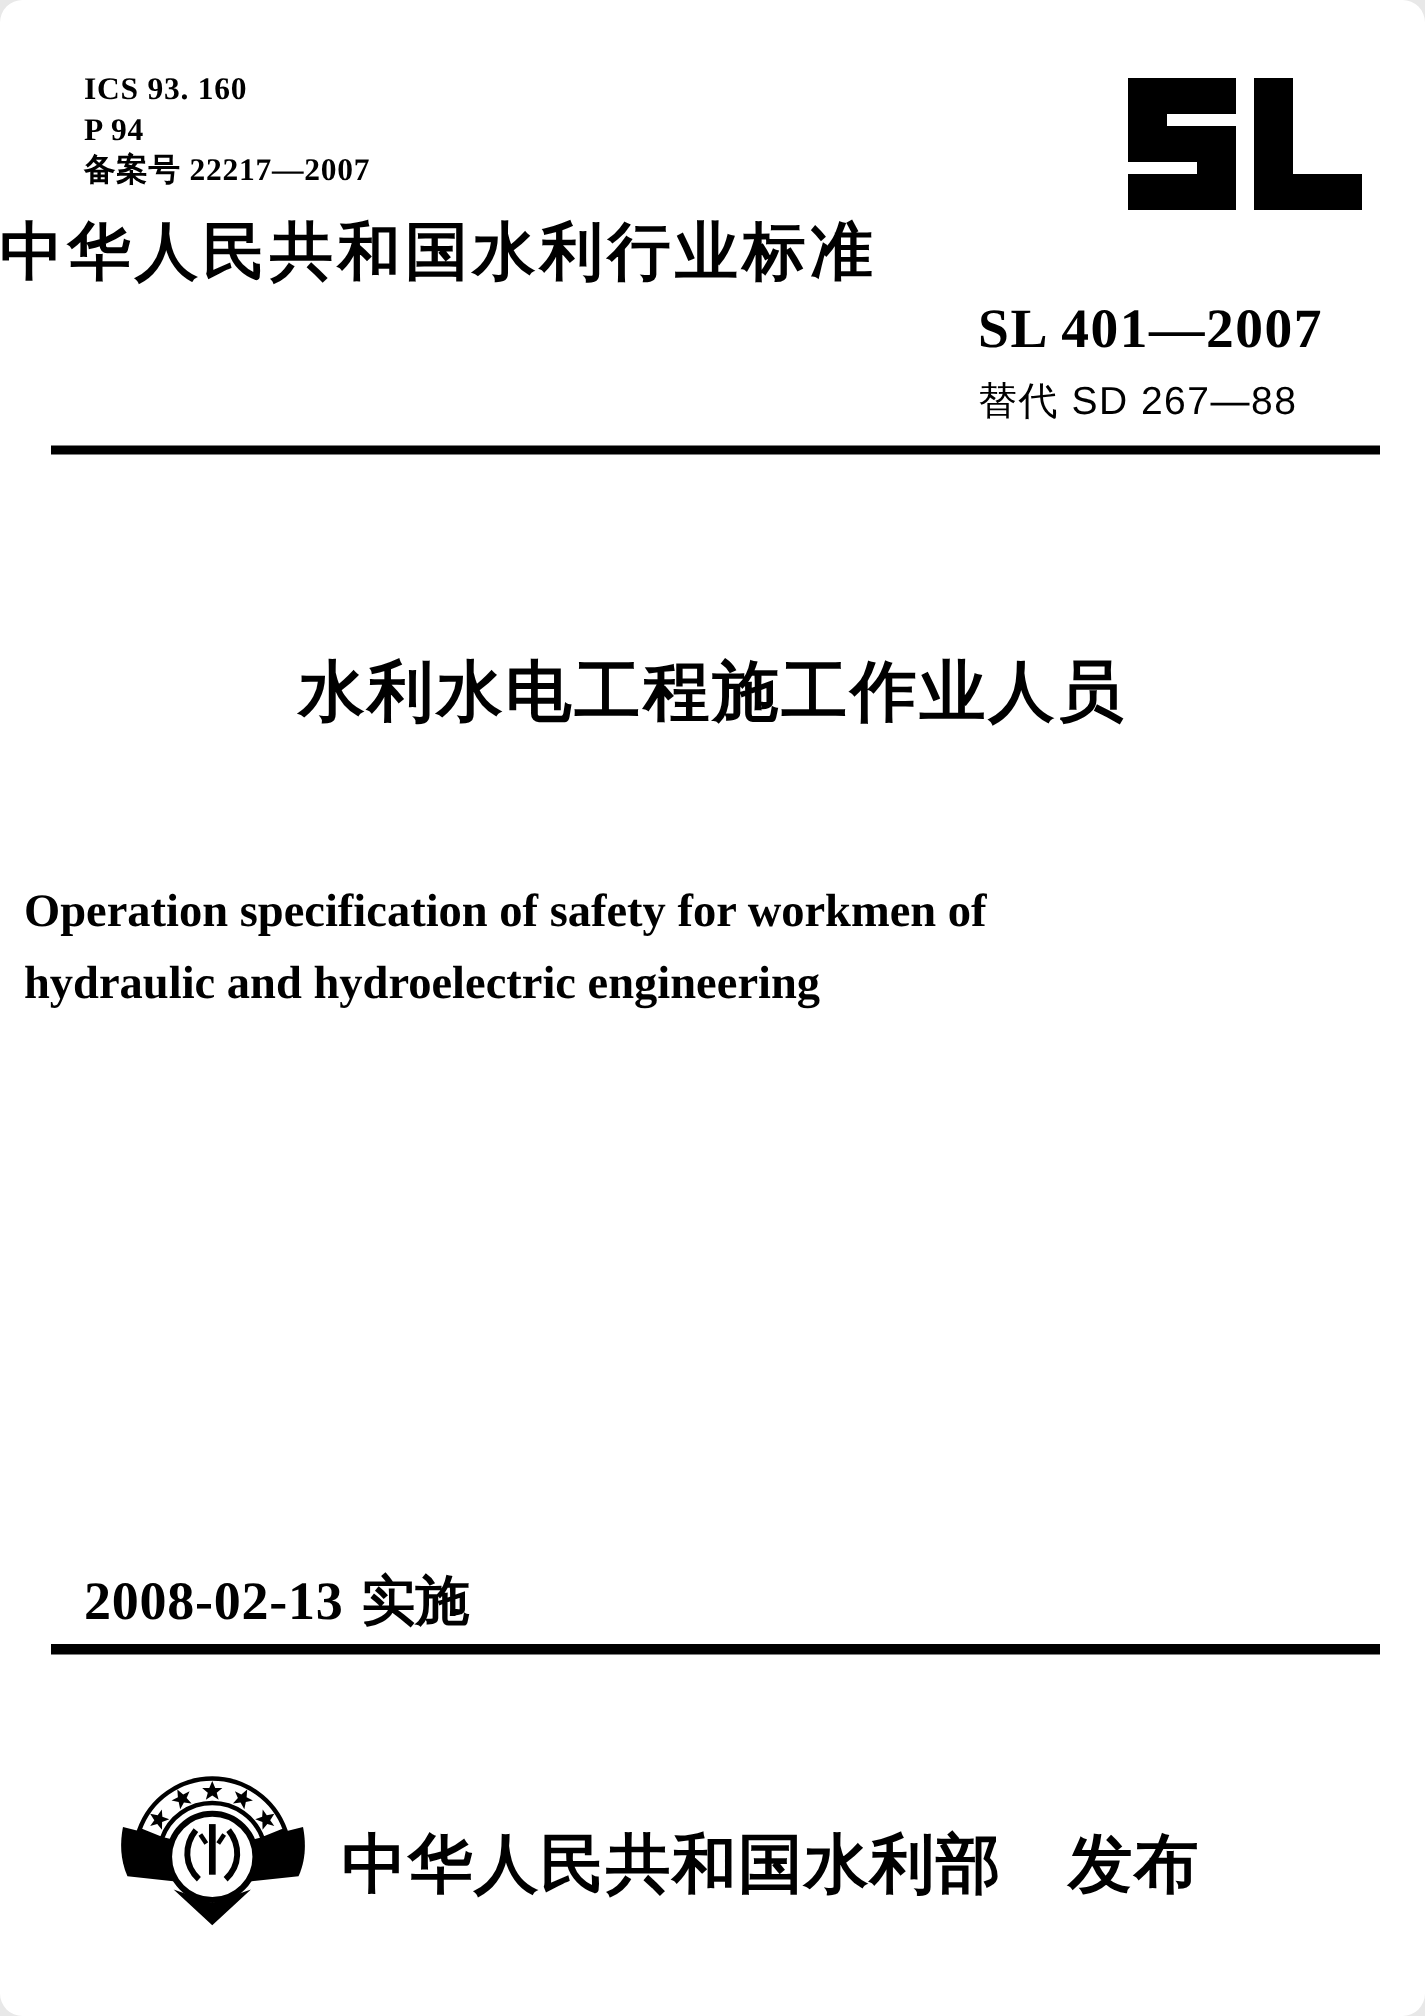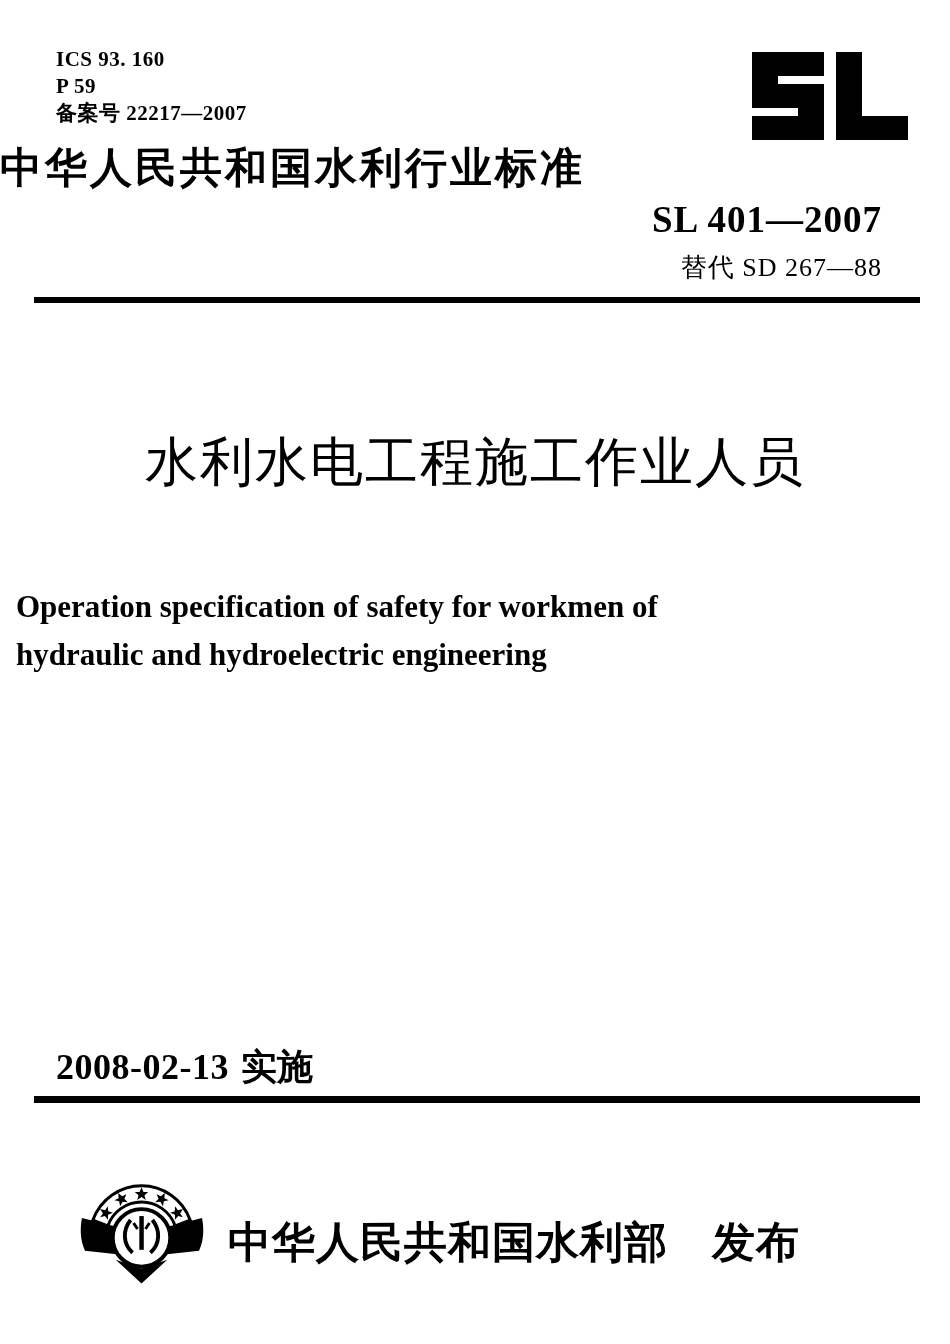--- a/index.html
+++ b/index.html
@@ -4,20 +4,21 @@
 <style>
   html,body{margin:0;padding:0;background:#e8e8e8;}
   .page{
     position:relative;
     width:950px;height:1344px;
     margin:0 auto;
     background:#ffffff;
     color:#000;
     font-family:"Liberation Sans","DejaVu Sans",sans-serif;
     overflow:hidden;
+    border-radius:15px;
   }
 
   
   .ics-block{
     position:absolute;left:56px;top:46px;
     font-family:"Liberation Serif","DejaVu Serif",serif;
     font-weight:bold;font-size:21px;line-height:27px;
     letter-spacing:0.5px;
   }
 
@@ -26,41 +27,41 @@
   .visually-hidden{position:absolute;width:1px;height:1px;overflow:hidden;clip:rect(0 0 0 0);white-space:nowrap;}
 
   
   .standard-type{
     position:absolute;left:0;top:140px;width:100%;
     text-align:left;font-size:42px;font-weight:bold;
     letter-spacing:3px;
   }
 
   
-  .code-block{position:absolute;right:68px;top:198px;text-align:right;}
+  .code-block{position:absolute;right:68px;top:198px;}
   .std-code{
     font-family:"Liberation Serif","DejaVu Serif",serif;
     font-weight:bold;font-size:37px;letter-spacing:1px;
     white-space:nowrap;
   }
   .supersede{
-    font-family:Liberation Serif, serif;
+    font-family:Liberation Sans, sans-serif;
     font-size:26px;margin-top:9px;letter-spacing:1px;
     white-space:nowrap;
   }
 
   .rule{position:absolute;left:34px;width:886px;background:#000;}
   .rule-top{top:297px;height:6px;}
   .rule-bottom{top:1096px;height:7px;}
 
   
   .title-cn{
     position:absolute;left:0;top:428px;width:100%;
-    text-align:center;font-weight:normal;
-    font-size:53px;line-height:67px;letter-spacing:2px;
+    text-align:center;font-weight:bold;
+    font-size:44px;line-height:67px;letter-spacing:2px;
   }
 
   
   .title-en{
     position:absolute;left:0;top:583px;width:100%;
     text-align:left;
     font-family:"Liberation Serif","DejaVu Serif",serif;
     font-weight:bold;font-size:31px;line-height:48px;padding-left:16px;
   }
 
@@ -82,21 +83,21 @@
     white-space:nowrap;
   }
 </style>
 </head>
 <body>
 
 <div class="page">
 
   <div class="ics-block">
     <div>ICS 93. 160</div>
-    <div>P 59</div>
+    <div>P 94</div>
     <div>备案号 22217—2007</div>
   </div>
 
   <div class="sl-logo">
     <svg width="156" height="88" viewBox="0 0 156 88" aria-hidden="true">
       <g fill="#000">
 
         <rect x="0" y="0" width="72" height="24"></rect>
         <rect x="0" y="0" width="26" height="56"></rect>
         <rect x="0" y="32" width="72" height="24"></rect>

